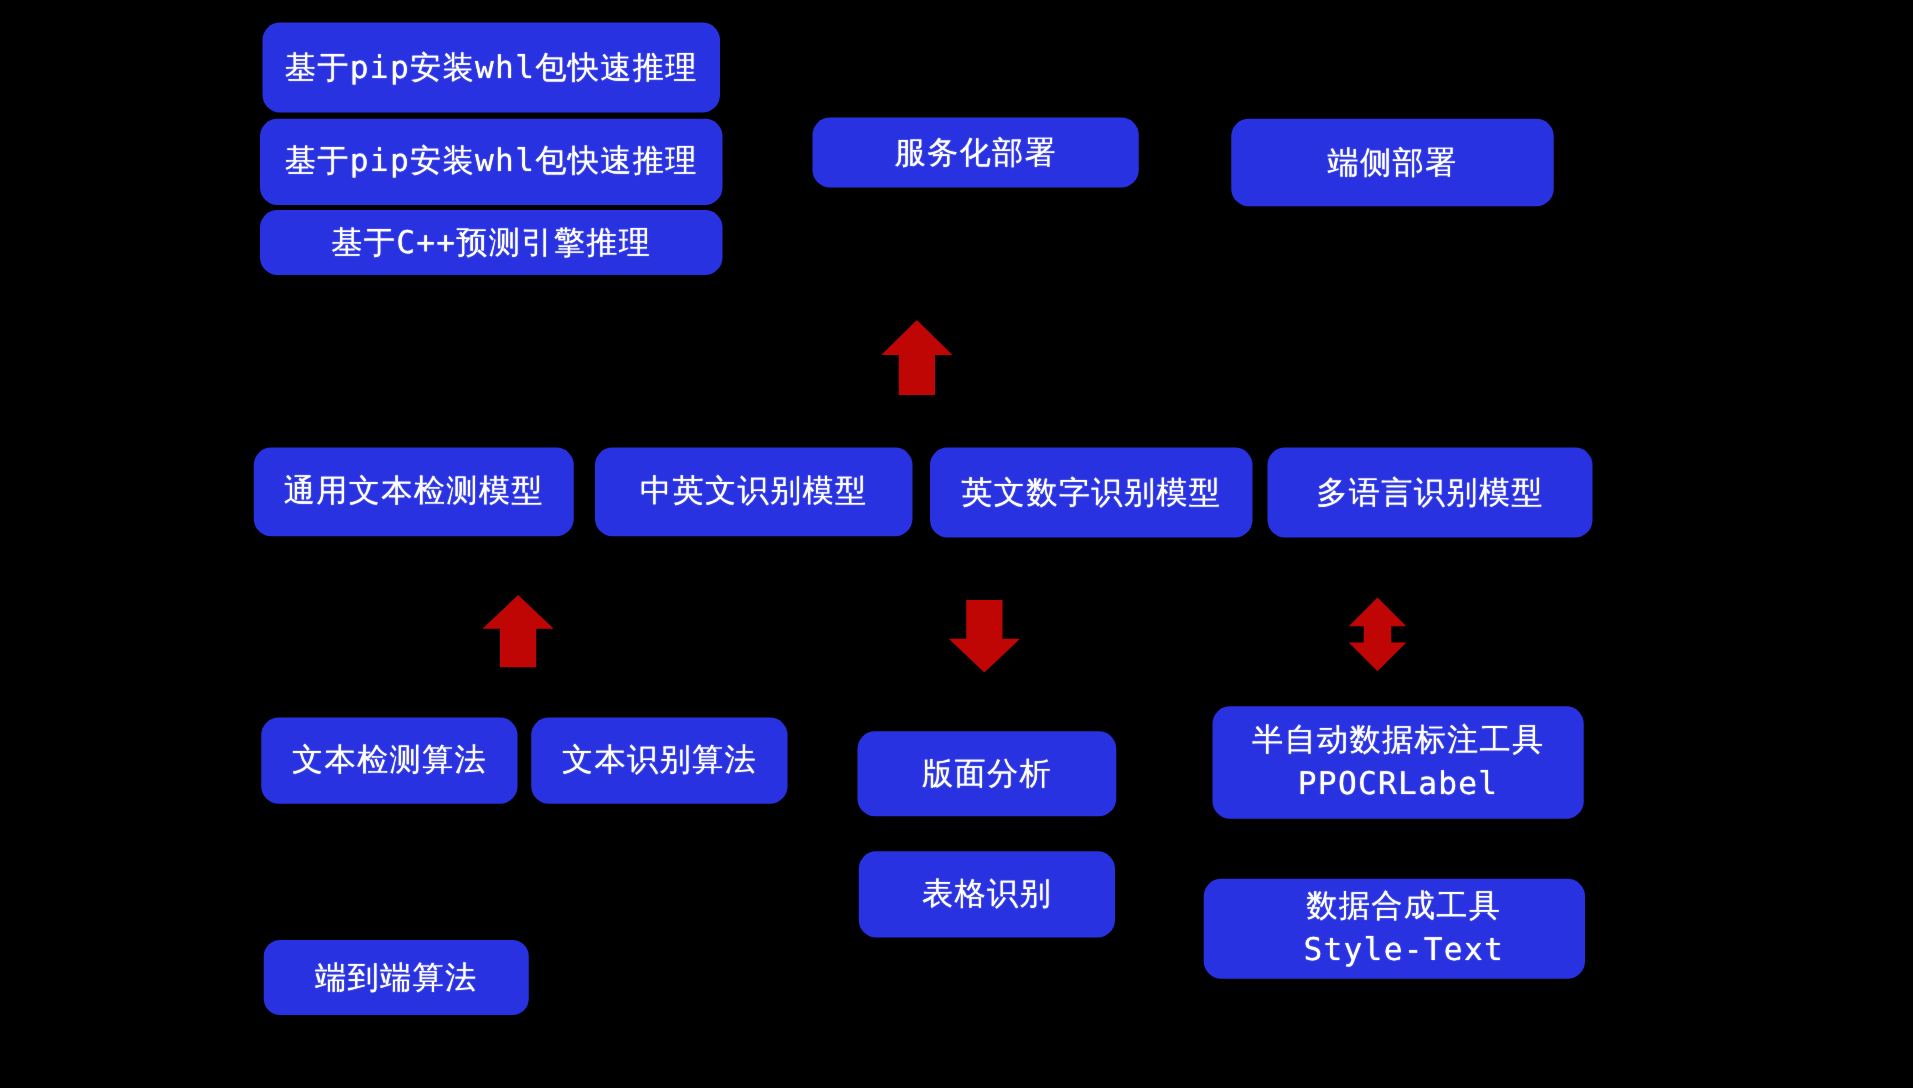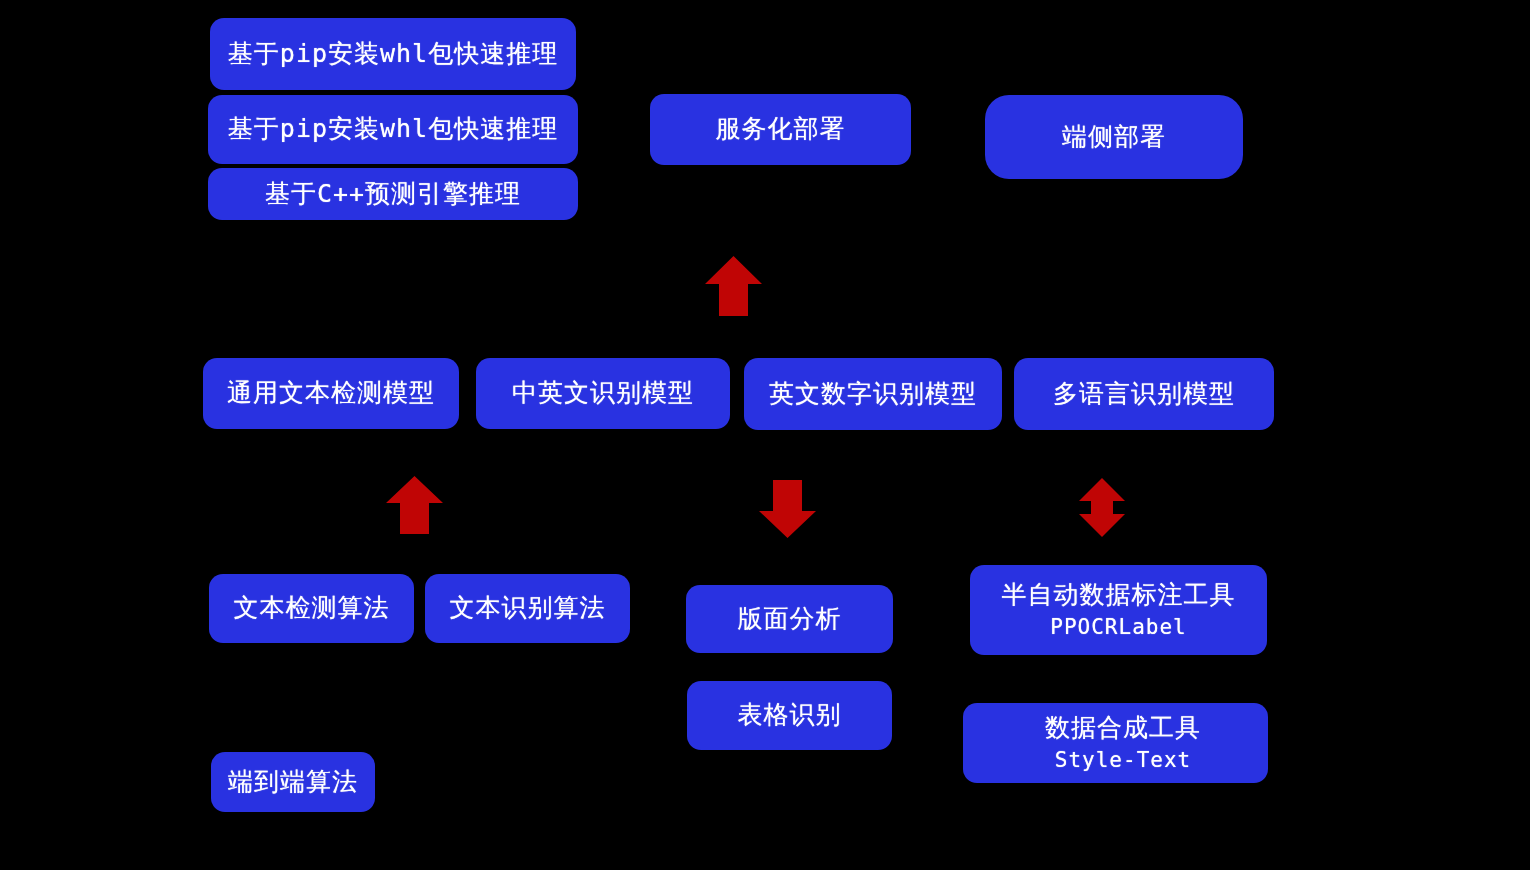--- a/index.html
+++ b/index.html
@@ -30,44 +30,44 @@
     justify-content:center;
     text-align:center;
     font-size:25px;
     line-height:1.15;
     letter-spacing:1px;
     text-shadow:0 0 1px rgba(255,255,255,.85);
     white-space:nowrap;
   }
   .node .sub{
     display:block;
-    font-size:21px;
+    font-size:25px;
     margin-top:6px;
     letter-spacing:1px;
   }
   .arrow{position:absolute;display:block;}
   .arrow polygon{fill:var(--arrow);}
 
   
   #n0{left:210px;top:18px;width:366px;height:72px;}
   #n1{left:208px;top:95px;width:370px;height:69px;}
   #n2{left:208px;top:168px;width:370px;height:52px;}
-  #n3{left:650px;top:94px;width:261px;height:71px;text-align:right;}
-  #n4{left:985px;top:95px;width:258px;height:84px;border-radius:24px;}
+  #n3{left:650px;top:94px;width:261px;height:56px;text-align:right;}
+  #n4{left:985px;top:95px;width:258px;height:70px;}
   #n5{left:203px;top:358px;width:256px;height:71px;}
   #n6{left:476px;top:358px;width:254px;height:71px;}
   #n7{left:744px;top:358px;width:258px;height:72px;}
   #n8{left:1014px;top:358px;width:260px;height:72px;}
   #n9{left:209px;top:574px;width:205px;height:69px;}
   #n10{left:425px;top:574px;width:205px;height:69px;}
   #n11{left:686px;top:585px;width:207px;height:68px;}
   #n12{left:687px;top:681px;width:205px;height:69px;}
   #n13{left:970px;top:565px;width:297px;height:90px;align-items:center;}
   #n14{left:963px;top:703px;width:305px;height:80px;padding-left:15px;}
-  #n15{left:211px;top:752px;width:164px;height:60px;}
+  #n15{left:211px;top:752px;width:212px;height:60px;border-radius:13px;}
 
   
   #a0{left:705px;top:256px;width:57px;height:60px;}
   #a1{left:386px;top:476px;width:57px;height:58px;}
   #a2{left:759px;top:480px;width:57px;height:58px;}
   #a3{left:1079px;top:478px;width:46px;height:59px;}
 </style>
 </head>
 <body>
 

